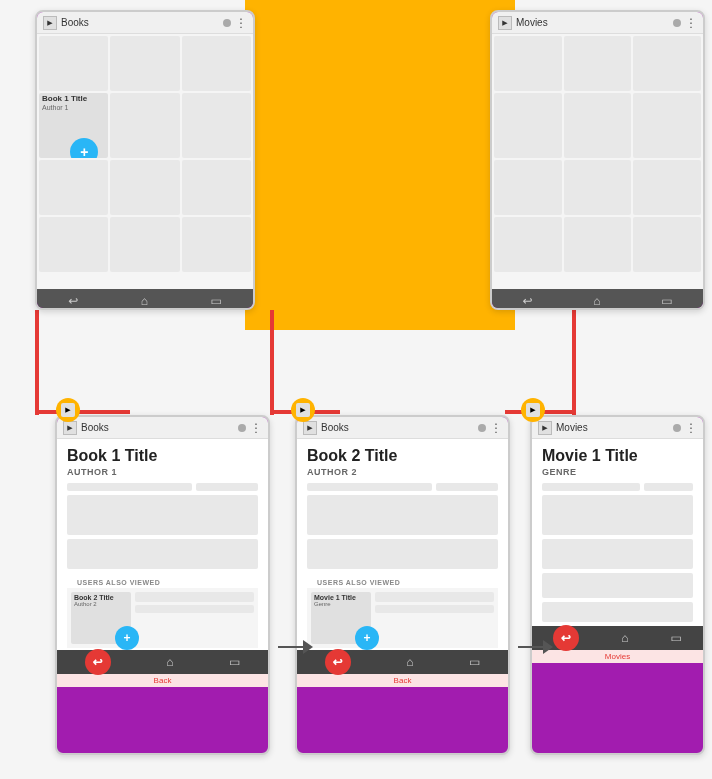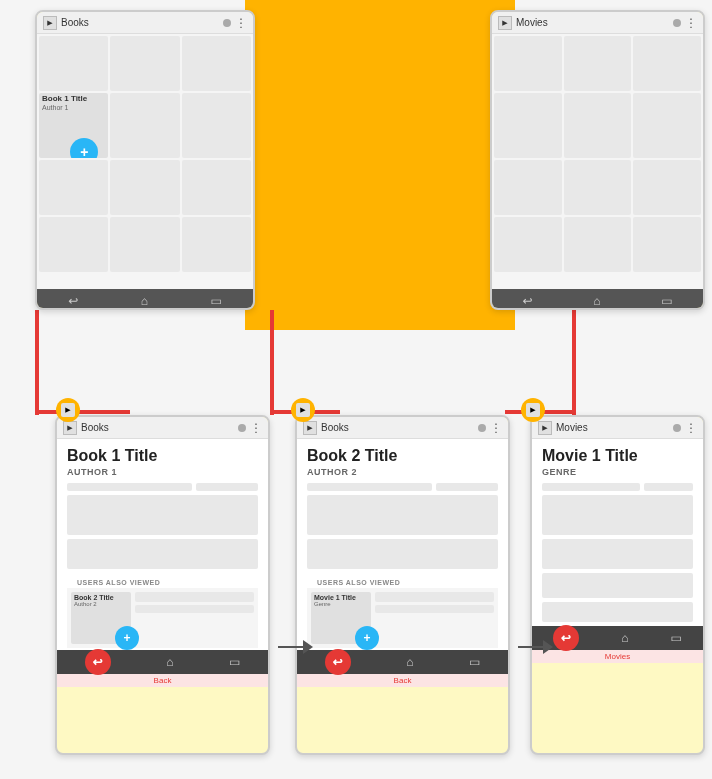--- a/index.html
+++ b/index.html
@@ -8,21 +8,21 @@
       height: 779px;
       background: #f5f5f5;
       font-family: Arial, sans-serif;
       position: relative;
       overflow: hidden;
     }
 
     
     .phone {
       position: absolute;
-      background: #fef9c3;
+      background: #a21caf;
       border: 2px solid #ccc;
       border-radius: 8px;
       overflow: hidden;
       box-shadow: 0 2px 6px rgba(0,0,0,0.15);
     }
 
     .phone-statusbar {
       display: flex;
       align-items: center;
       justify-content: space-between;

